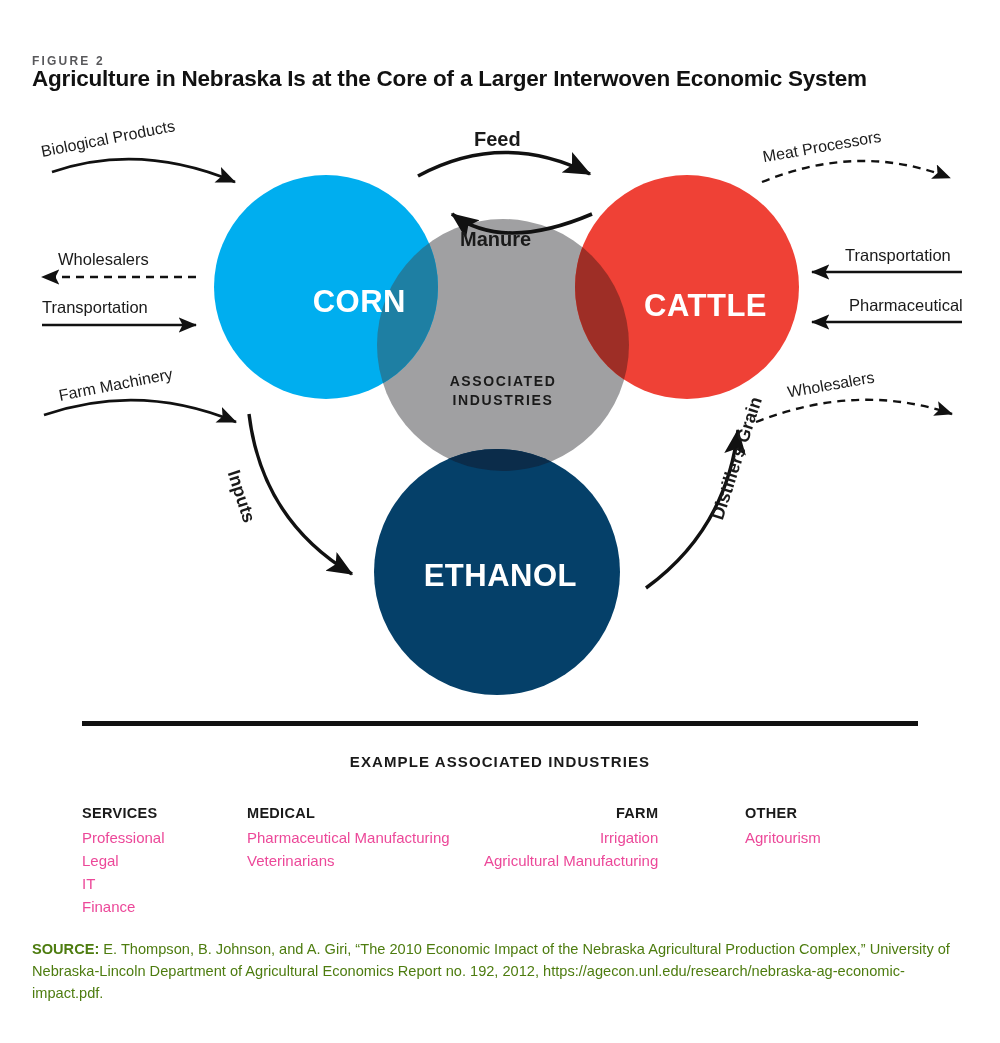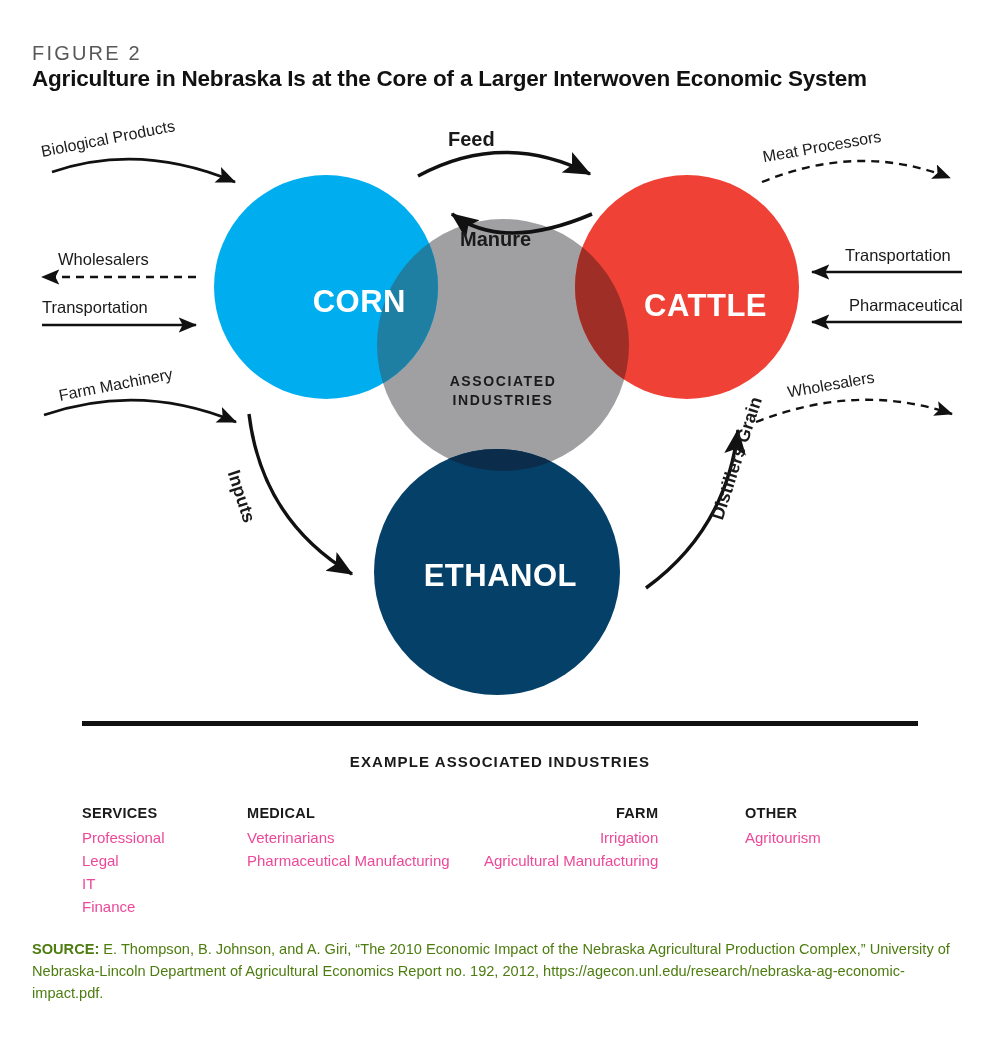--- a/index.html
+++ b/index.html
@@ -4,22 +4,22 @@
 <style>
   * { margin:0; padding:0; box-sizing:border-box; }
   html,body { background:#ffffff; }
   body {
     width:1000px; height:1043px; position:relative; overflow:hidden;
     font-family:"Liberation Sans", sans-serif; color:#1a1a1a;
   }
 
   
   #fig-label {
-    position:absolute; left:32px; top:42px;
-    font-size:20px; letter-spacing:2.2px; color:#58585b; font-weight:400;
+    position:absolute; left:32px; top:54px;
+    font-size:12px; letter-spacing:2.2px; color:#58585b; font-weight:700;
   }
   #fig-title {
     position:absolute; left:32px; top:66px; width:930px;
     font-size:22.5px; font-weight:bold; color:#111; letter-spacing:-0.2px;
   }
 
   
   #venn-stage { position:absolute; left:0; top:110px; width:1000px; height:600px; }
   #venn-svg { position:absolute; left:0; top:0; }
 
@@ -120,21 +120,21 @@
 
   <div class="circle-label" id="label-corn">CORN</div>
   <div class="circle-label" id="label-cattle">CATTLE</div>
   <div class="circle-label" id="label-ethanol">ETHANOL</div>
 
   <div id="label-associated">
     <div>ASSOCIATED</div>
     <div>INDUSTRIES</div>
   </div>
 
-  <div class="curve-txt bold" style="left:448px; top:18px;">Feed</div>
+  <div class="curve-txt bold" style="left:474px; top:18px;">Feed</div>
   <div class="curve-txt bold" style="left:460px; top:118px;">Manure</div>
   <div class="curve-txt slant" style="left:214px; top:376px; transform:rotate(72deg);">Inputs</div>
   <div class="curve-txt slant" style="left:673px; top:338px; transform:rotate(-72deg);">Distillers Grain</div>
 
   <div class="curve-txt" style="left:40px; top:20px; transform:rotate(-11deg);">Biological Products</div>
   <div class="flow-txt" style="left:58px; top:140px;">Wholesalers</div>
   <div class="flow-txt" style="left:42px; top:188px;">Transportation</div>
   <div class="curve-txt" style="left:58px; top:266px; transform:rotate(-11deg);">Farm Machinery</div>
 
   <div class="curve-txt" style="left:762px; top:28px; transform:rotate(-10deg);">Meat Processors</div>
@@ -149,22 +149,22 @@
 <div class="col" style="left:82px;">
   <div class="col-head">SERVICES</div>
   <div class="col-item">Professional</div>
   <div class="col-item">Legal</div>
   <div class="col-item">IT</div>
   <div class="col-item">Finance</div>
 </div>
 
 <div class="col" style="left:247px;">
   <div class="col-head">MEDICAL</div>
+  <div class="col-item">Pharmaceutical Manufacturing</div>
   <div class="col-item">Veterinarians</div>
-  <div class="col-item">Pharmaceutical Manufacturing</div>
 </div>
 
 <div class="col" style="left:484px;text-align:right;">
   <div class="col-head">FARM</div>
   <div class="col-item">Irrigation</div>
   <div class="col-item">Agricultural Manufacturing</div>
 </div>
 
 <div class="col" style="left:745px;">
   <div class="col-head">OTHER</div>

